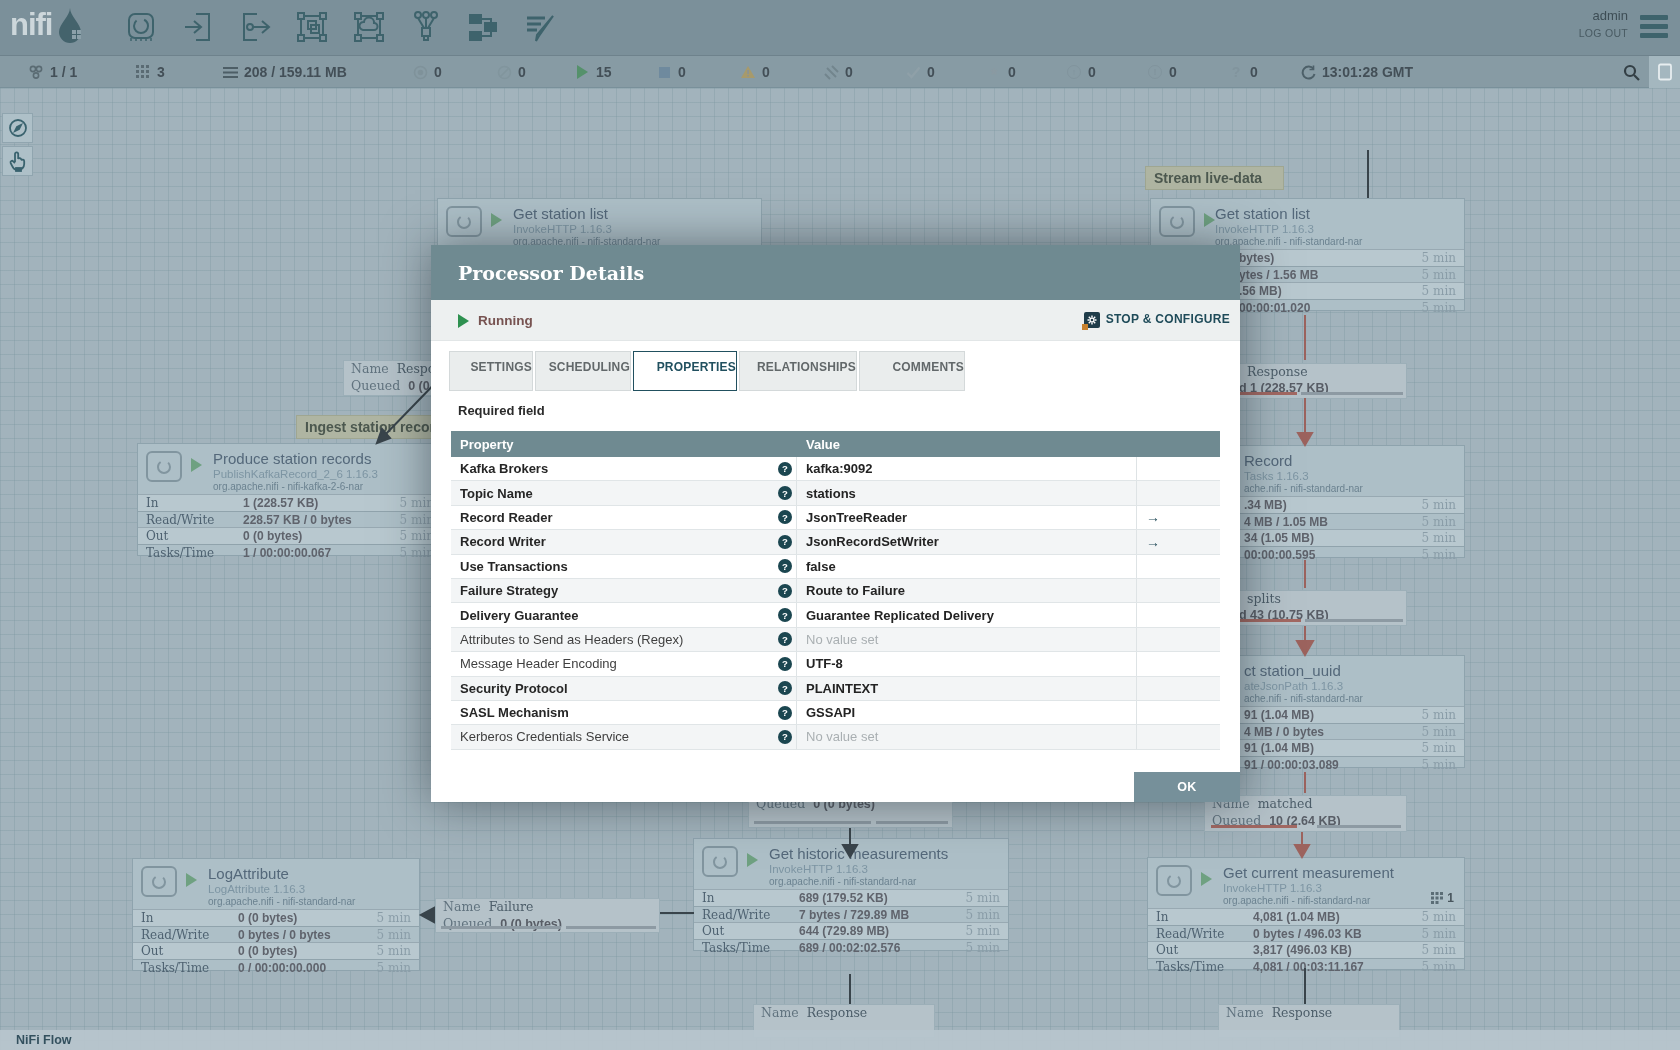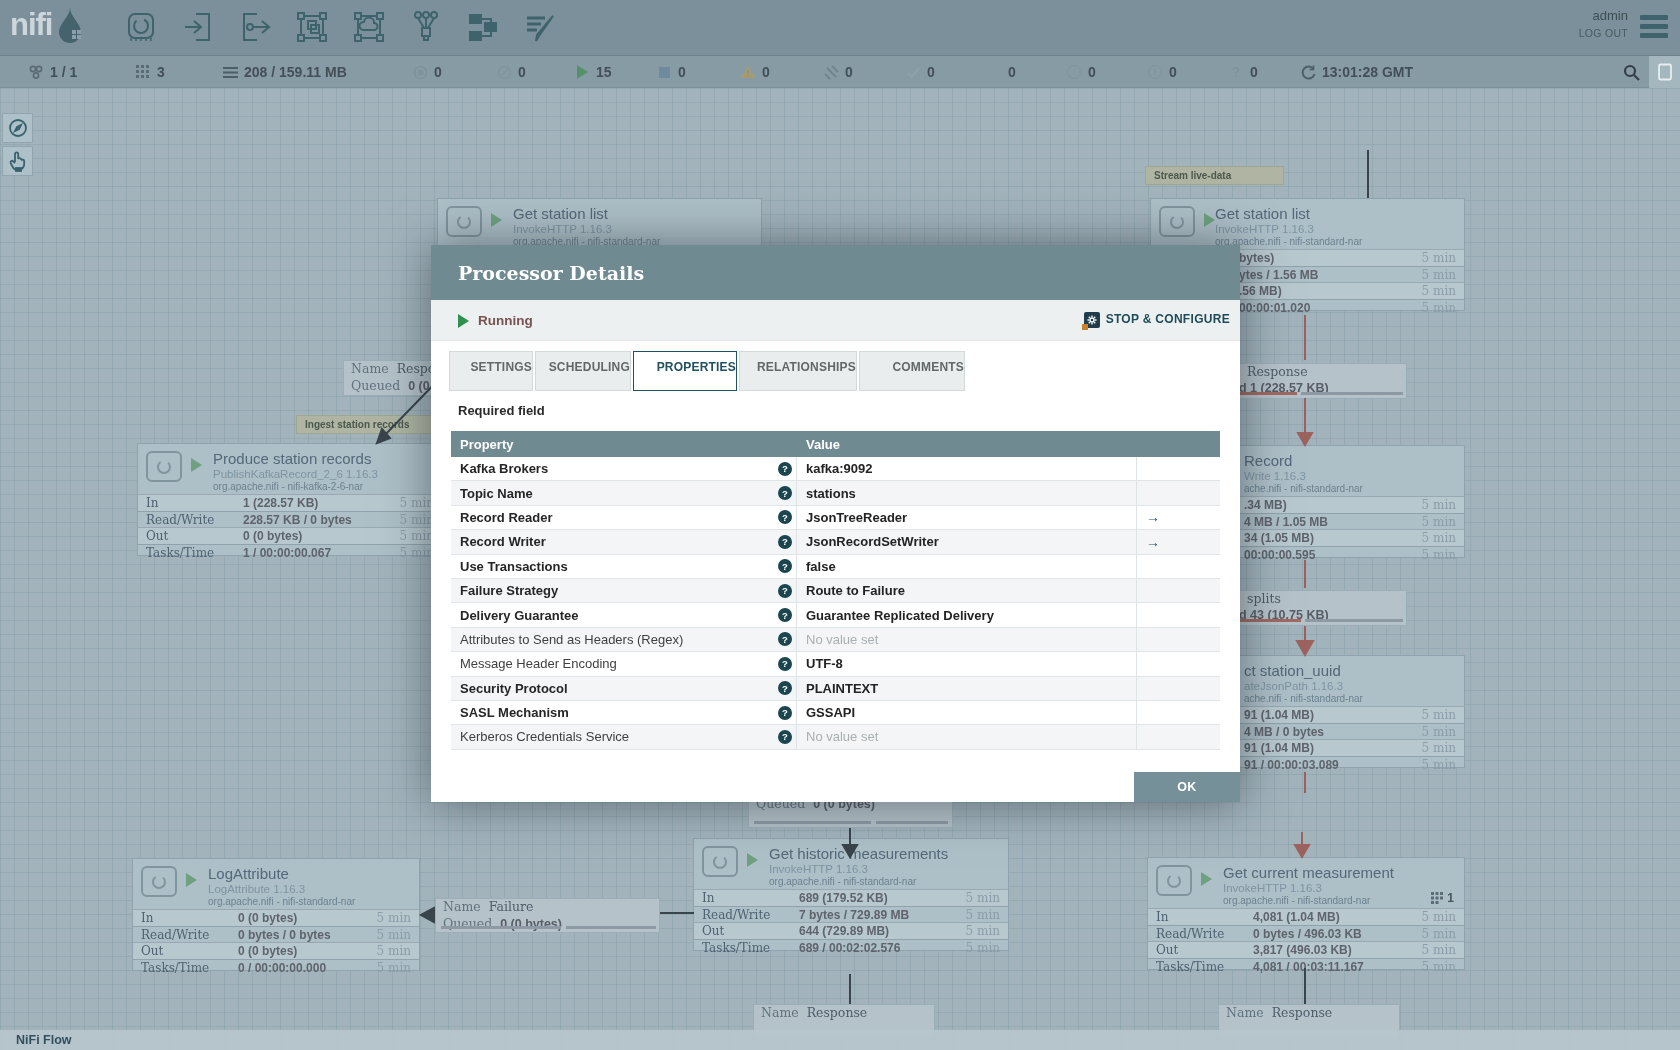--- a/index.html
+++ b/index.html
@@ -57,21 +57,21 @@
   .frag .pname,.frag .ptype,.frag .pbundle{left:88px;}
 
   .conn{position:absolute;background:#b5c2c9;border:1px solid #9cafb8;z-index:2;font-size:12.5px;}
   .cl-row{position:relative;height:17px;padding-left:7px;white-space:nowrap;}
   .cl-k{font-family:"DejaVu Serif",serif;color:#61737f;margin-right:8px;}
   .cl-v{font-family:"DejaVu Serif",serif;color:#4d5e6a;}
   .cl-q{font-weight:600;font-family:"Liberation Sans",sans-serif;color:#585d66;}
   .qbar{position:absolute;height:3px;background:#8d9aa3;bottom:3px;}
   .qbar.red{background:#a26862;}
 
-  .tanlabel{position:absolute;background:#afb5a2;border:1px solid #9fa691;color:#4c584f;font-size:10px;font-weight:bold;padding:3px 8px;z-index:2;white-space:nowrap;}
+  .tanlabel{position:absolute;background:#afb5a2;border:1px solid #9fa691;color:#4c584f;font-size:14px;font-weight:bold;padding:3px 8px;z-index:2;white-space:nowrap;}
 
   .crumbbar{position:absolute;left:0;bottom:0;width:1680px;height:20px;background:rgba(183,198,205,.92);z-index:4;display:flex;align-items:center;}
   .crumb{margin-left:16px;font-size:12.5px;font-weight:bold;color:#33505e;}
 
   
   .modal{position:absolute;left:431px;top:245px;width:809px;height:557px;background:#fff;z-index:50;box-shadow:0 0 45px rgba(20,30,35,.5);}
   .m-head{height:55px;background:#6f8a91;display:flex;align-items:center;}
   .m-title{margin-left:27px;font-family:"DejaVu Serif",serif;font-weight:bold;font-size:19px;color:#fff;}
   .m-status{position:relative;height:41px;background:#edf0f0;border-bottom:1px solid #e2e6e7;}
   .m-runtri{position:absolute;left:27px;top:14px;width:0;height:0;border-left:11px solid #2e9150;border-top:7px solid transparent;border-bottom:7px solid transparent;}
@@ -427,21 +427,21 @@
 
     <div class="conn" style="left:1200px;top:275px;width:207px;height:36px">
       <div class="cl-row" style="padding-left:46px"><span class="cl-v">Response</span></div>
       <div class="cl-row" style="padding-left:38px"><span class="cl-q">d  1 (228.57 KB)</span></div>
       <div class="qbar red" style="left:0;width:96px"></div>
       <div class="qbar" style="left:100px;width:102px"></div>
     </div>
 
     <div class="proc frag" style="left:1155px;top:357px;width:310px;height:113px">
       <div class="pname">Record</div>
-      <div class="ptype">Write 1.16.3</div>
+      <div class="ptype">Tasks 1.16.3</div>
       <div class="pbundle">ache.nifi - nifi-standard-nar</div>
       <div class="stats">
         <div class="stat">
             <span class="sv">.34 MB)</span>
             <span class="sw">5 min</span>
           </div>
         <div class="stat">
             <span class="sv">4 MB / 1.05 MB</span>
             <span class="sw">5 min</span>
           </div>
@@ -514,20 +514,26 @@
             <span class="sv">91 (1.04 MB)</span>
             <span class="sw">5 min</span>
           </div>
         <div class="stat">
             <span class="sv">91 / 00:00:03.089</span>
             <span class="sw">5 min</span>
           </div>
       </div>
     </div>
 
+    <div class="conn" style="left:1204px;top:707px;width:203px;height:37px">
+      <div class="cl-row"><span class="cl-k">Name</span><span class="cl-v">matched</span></div>
+      <div class="cl-row"><span class="cl-k">Queued</span><span class="cl-q">10 (2.64 KB)</span></div>
+      <div class="qbar red" style="left:6px;width:86px"></div>
+      <div class="qbar" style="left:112px;width:84px"></div>
+    </div>
 
     <div class="conn" style="left:748px;top:707px;width:205px;height:33px">
       <div class="cl-row"><span class="cl-k">Queued</span><span class="cl-q">0 (0 bytes)</span></div>
       <div class="qbar" style="left:5px;width:117px"></div>
       <div class="qbar" style="left:127px;width:72px"></div>
     </div>
 
     <div class="proc" style="left:132px;top:770px;width:288px;height:113px">
       <div class="picon">
           <svg width="22" height="20" viewBox="0 0 22 20" fill="none" stroke="#81959f" stroke-width="2">

